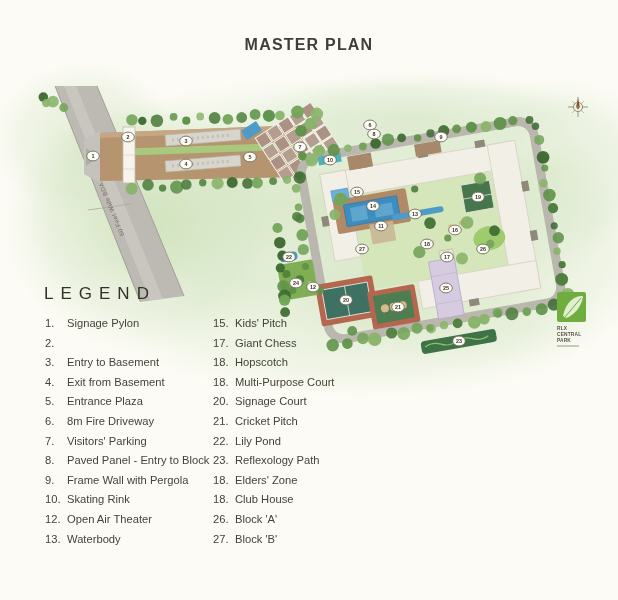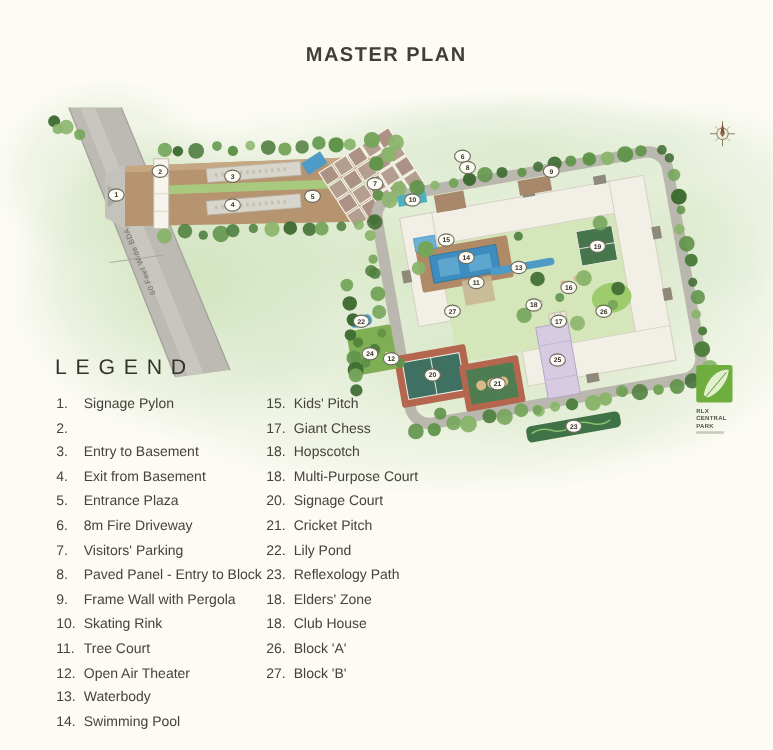--- a/index.html
+++ b/index.html
@@ -499,34 +499,26 @@
         </div>
         <div class="lrow">
           <span class="lnum">9.</span>
           <span class="ltxt">Frame Wall with Pergola</span>
         </div>
         <div class="lrow">
           <span class="lnum">10.</span>
           <span class="ltxt">Skating Rink</span>
         </div>
         <div class="lrow">
-          <span class="lnum">11.</span>
-          <span class="ltxt">Tree Court</span>
-        </div>
-        <div class="lrow">
           <span class="lnum">12.</span>
           <span class="ltxt">Open Air Theater</span>
         </div>
         <div class="lrow">
           <span class="lnum">13.</span>
           <span class="ltxt">Waterbody</span>
-        </div>
-        <div class="lrow">
-          <span class="lnum">14.</span>
-          <span class="ltxt">Swimming Pool</span>
         </div>
       </div>
     <div class="legend-col c2" id="legend-col-2">
         <div class="lrow">
           <span class="lnum">15.</span>
           <span class="ltxt">Kids' Pitch</span>
         </div>
         <div class="lrow">
           <span class="lnum">17.</span>
           <span class="ltxt">Giant Chess</span>

